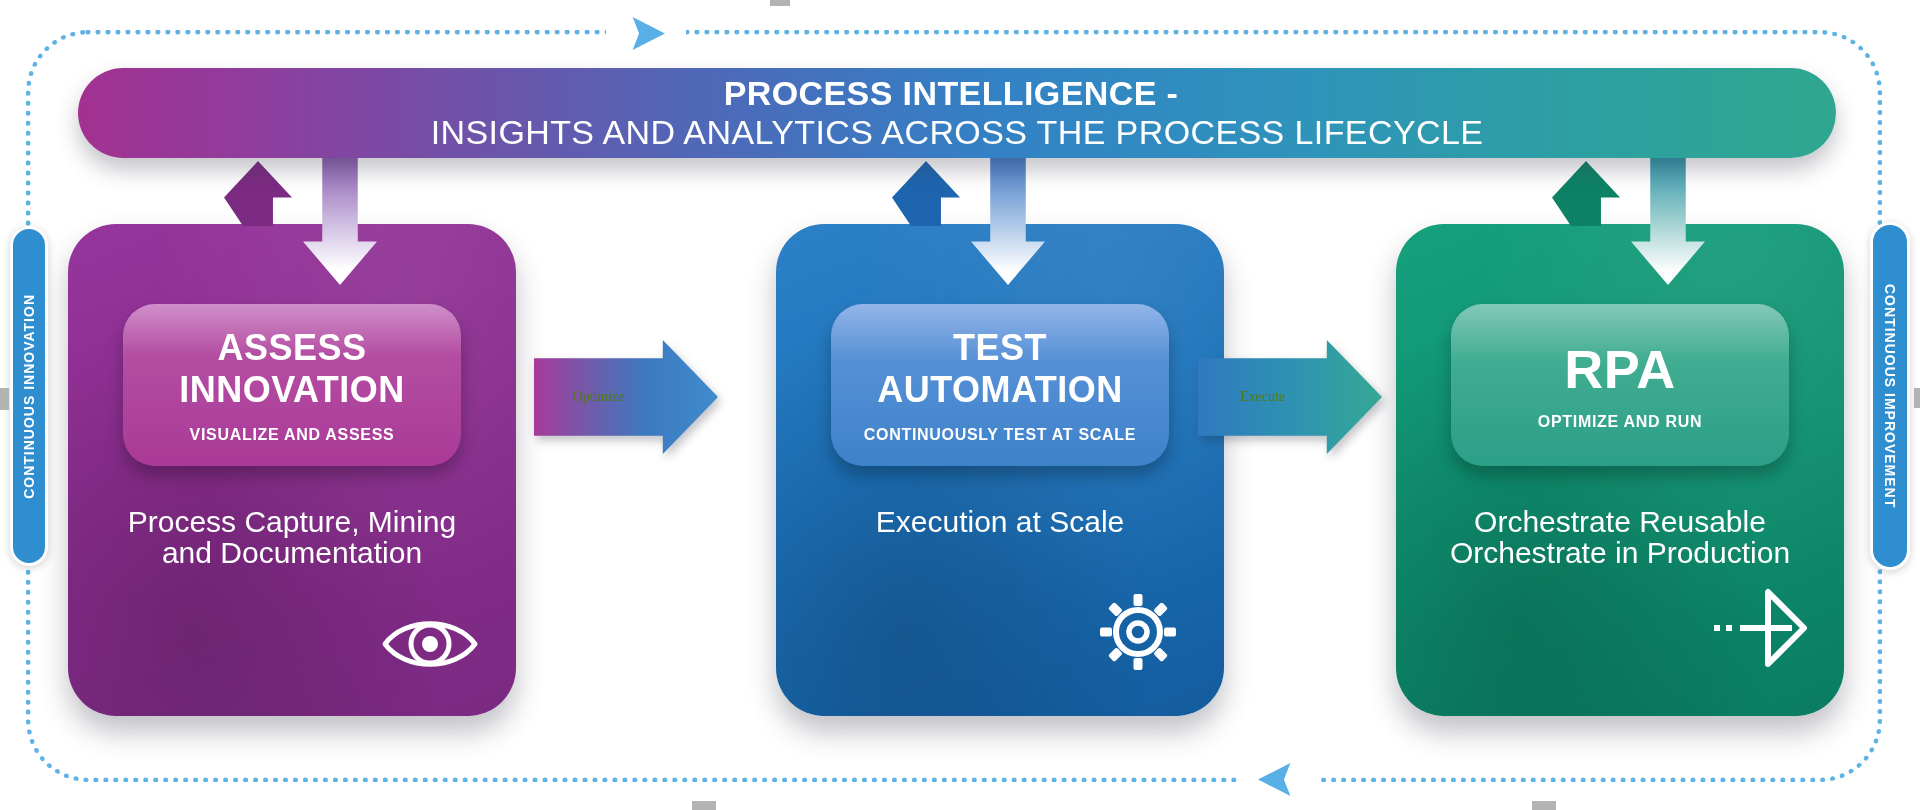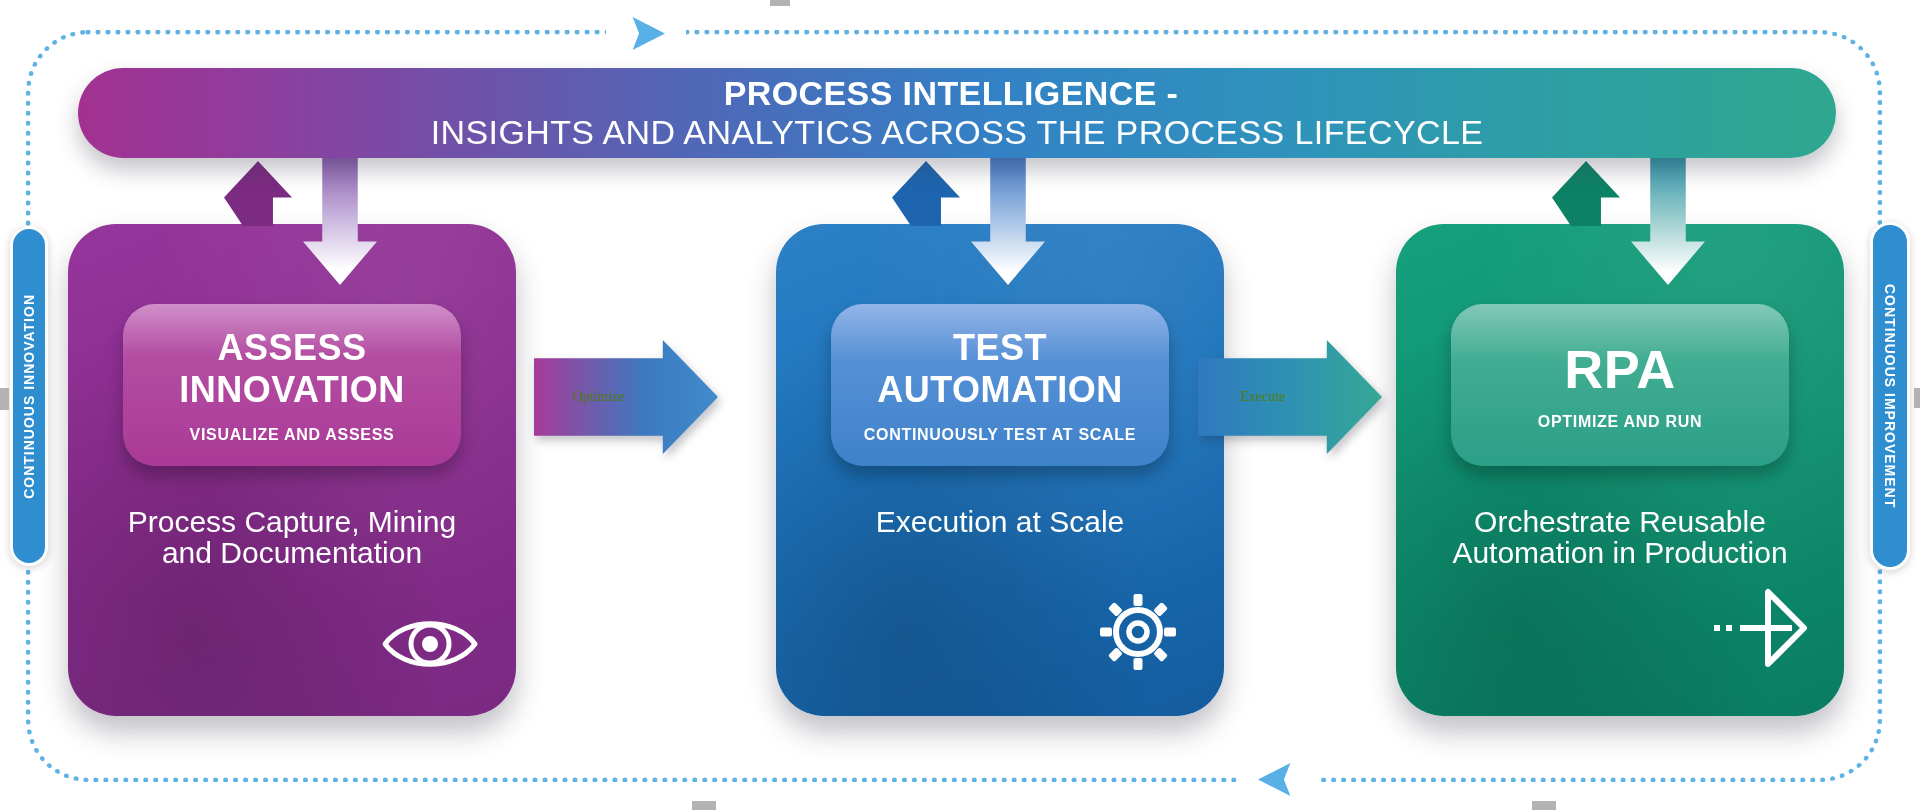--- a/index.html
+++ b/index.html
@@ -167,21 +167,21 @@
   </div>
 
   <div class="card card-3">
     <div class="pill pill-3">
       <div class="pill-title pill-title-large">RPA</div>
       <div class="pill-title"></div>
       <div class="pill-sub">OPTIMIZE AND RUN</div>
     </div>
     <div class="card-body">
       <div>Orchestrate Reusable</div>
-      <div>Automation in Production</div>
+      <div>Orchestrate in Production</div>
     </div>
     <svg class="icon icon-forward" width="100" height="84" viewBox="0 0 100 84">
       <line x1="2" y1="42" x2="24" y2="42" stroke="#ffffff" stroke-width="6" stroke-dasharray="6 6"></line>
       <line x1="28" y1="42" x2="80" y2="42" stroke="#ffffff" stroke-width="6"></line>
       <path d="M56 6 L56 78 L92 42 Z" stroke="#ffffff" stroke-width="6" fill="none" stroke-linejoin="round"></path>
     </svg>
   </div>
 
   <div class="up-arrow up-1"></div>
   <div class="down-arrow down-1"></div>

